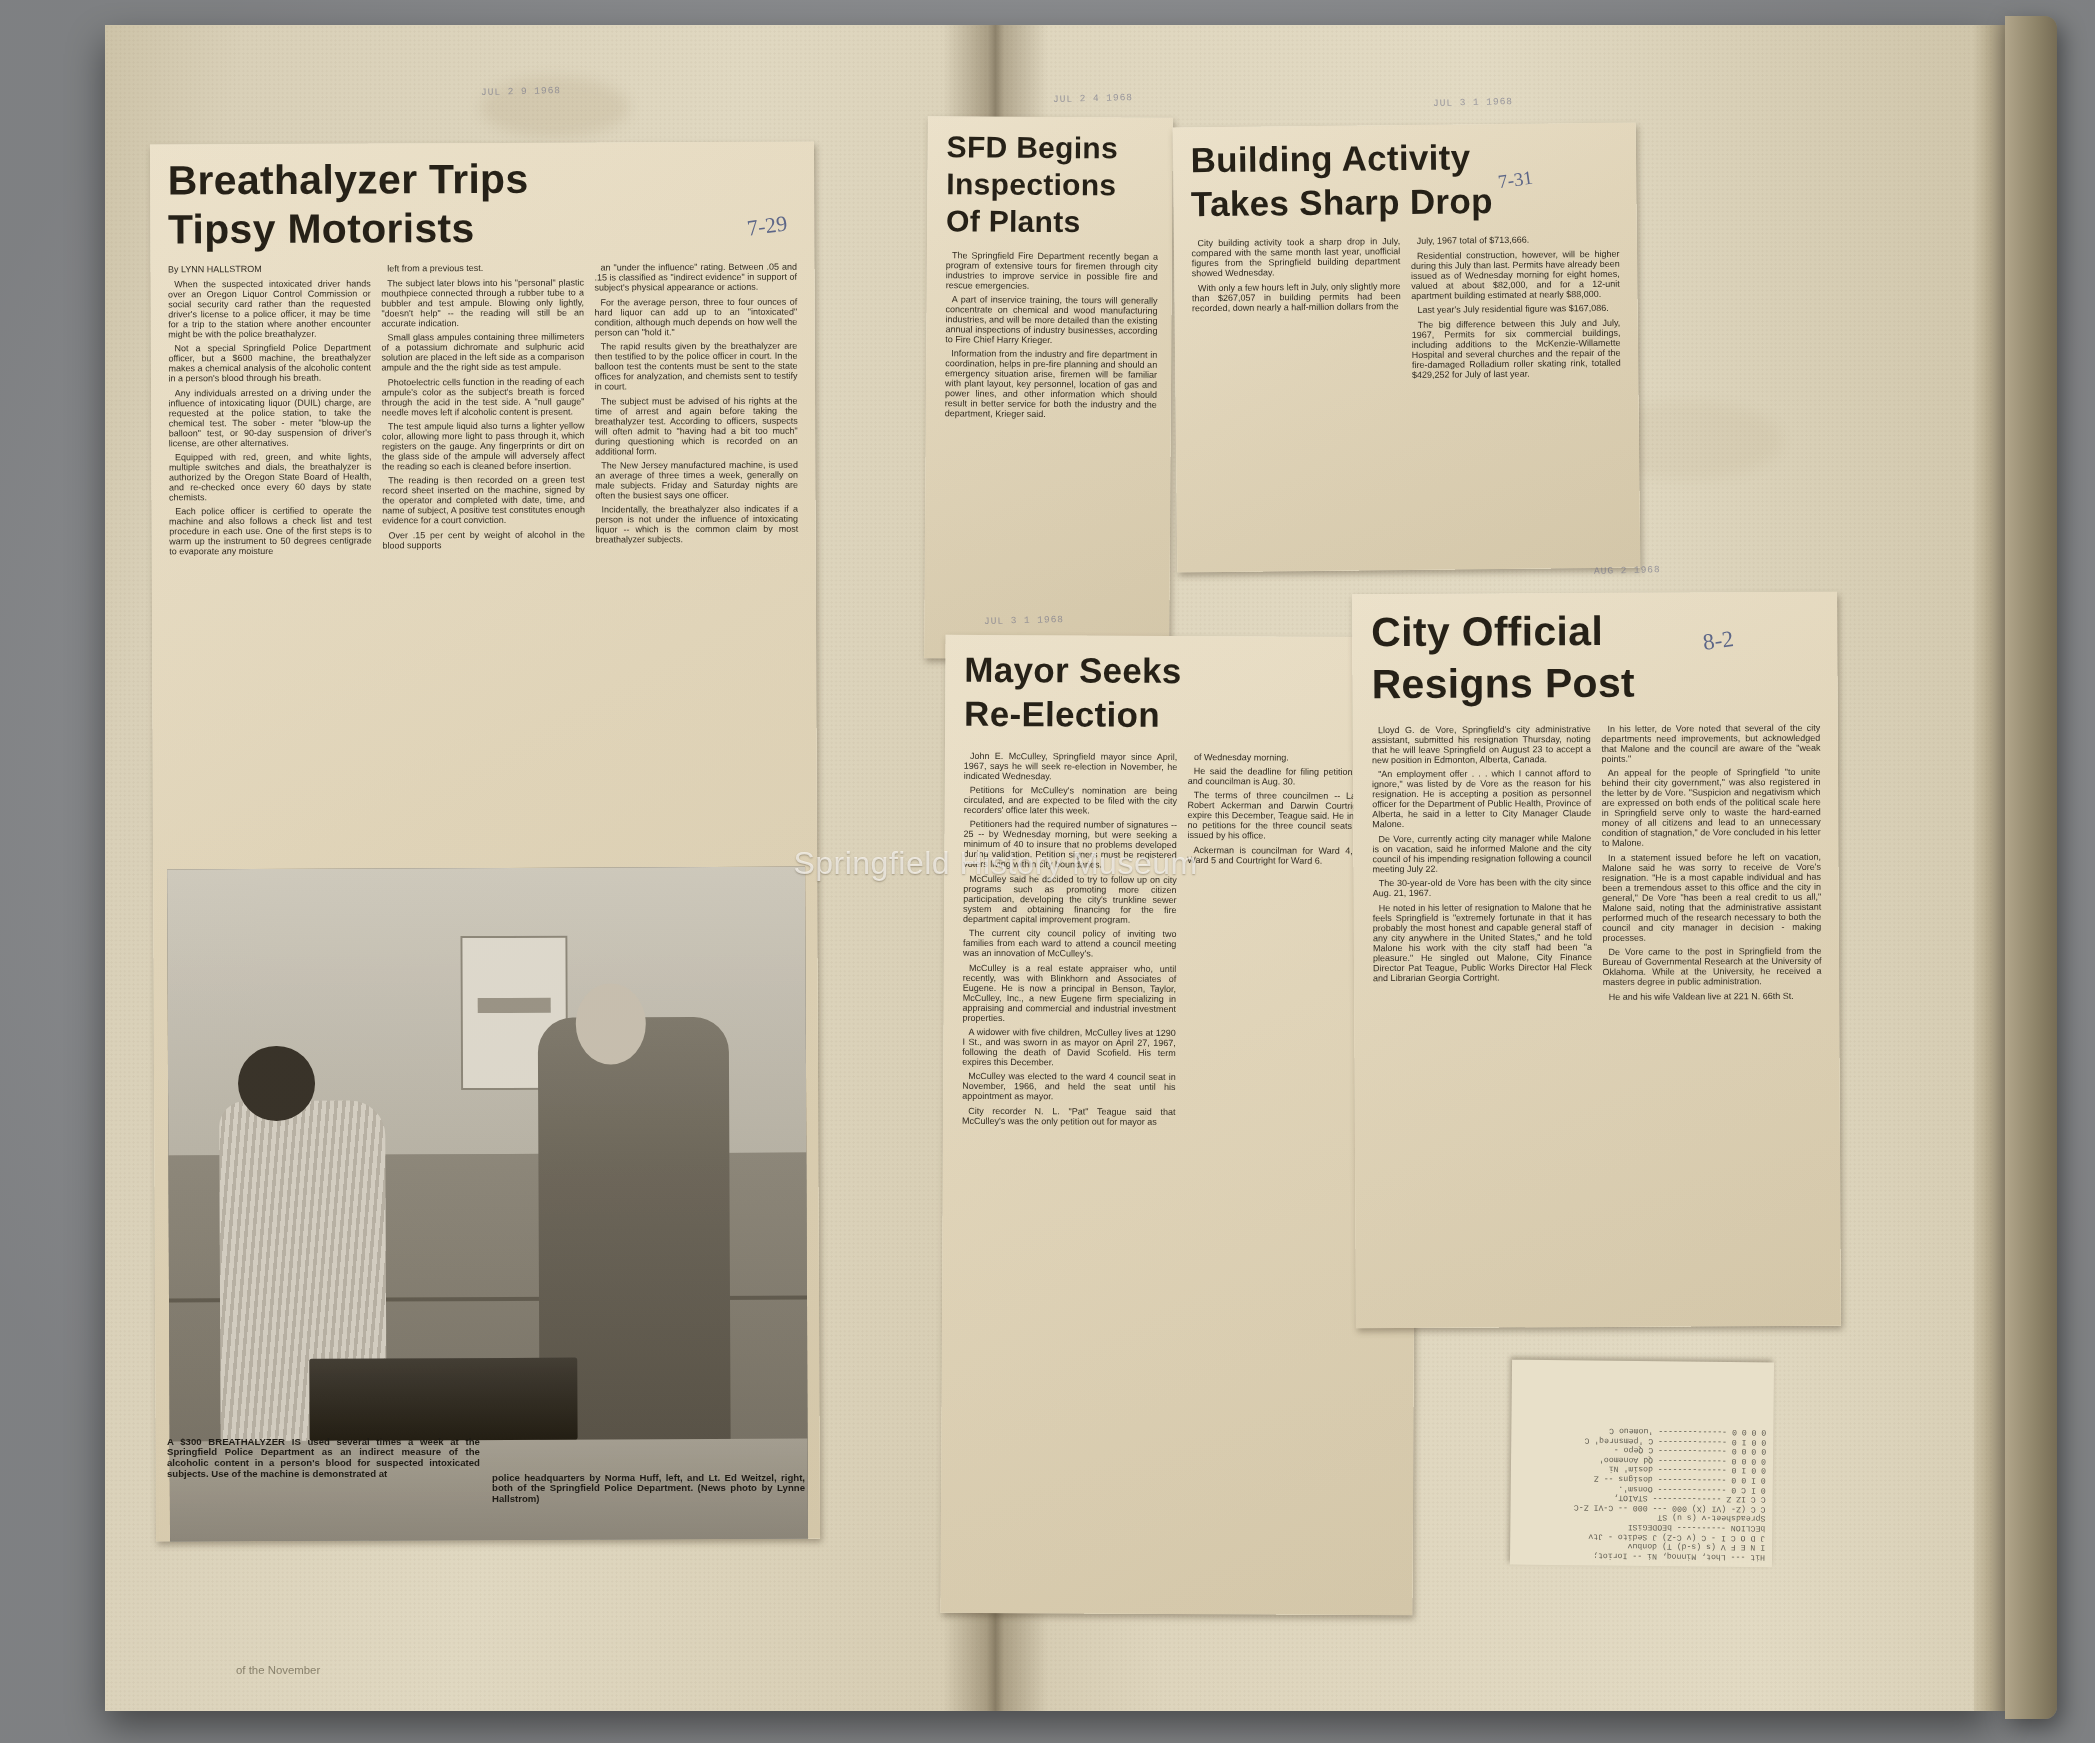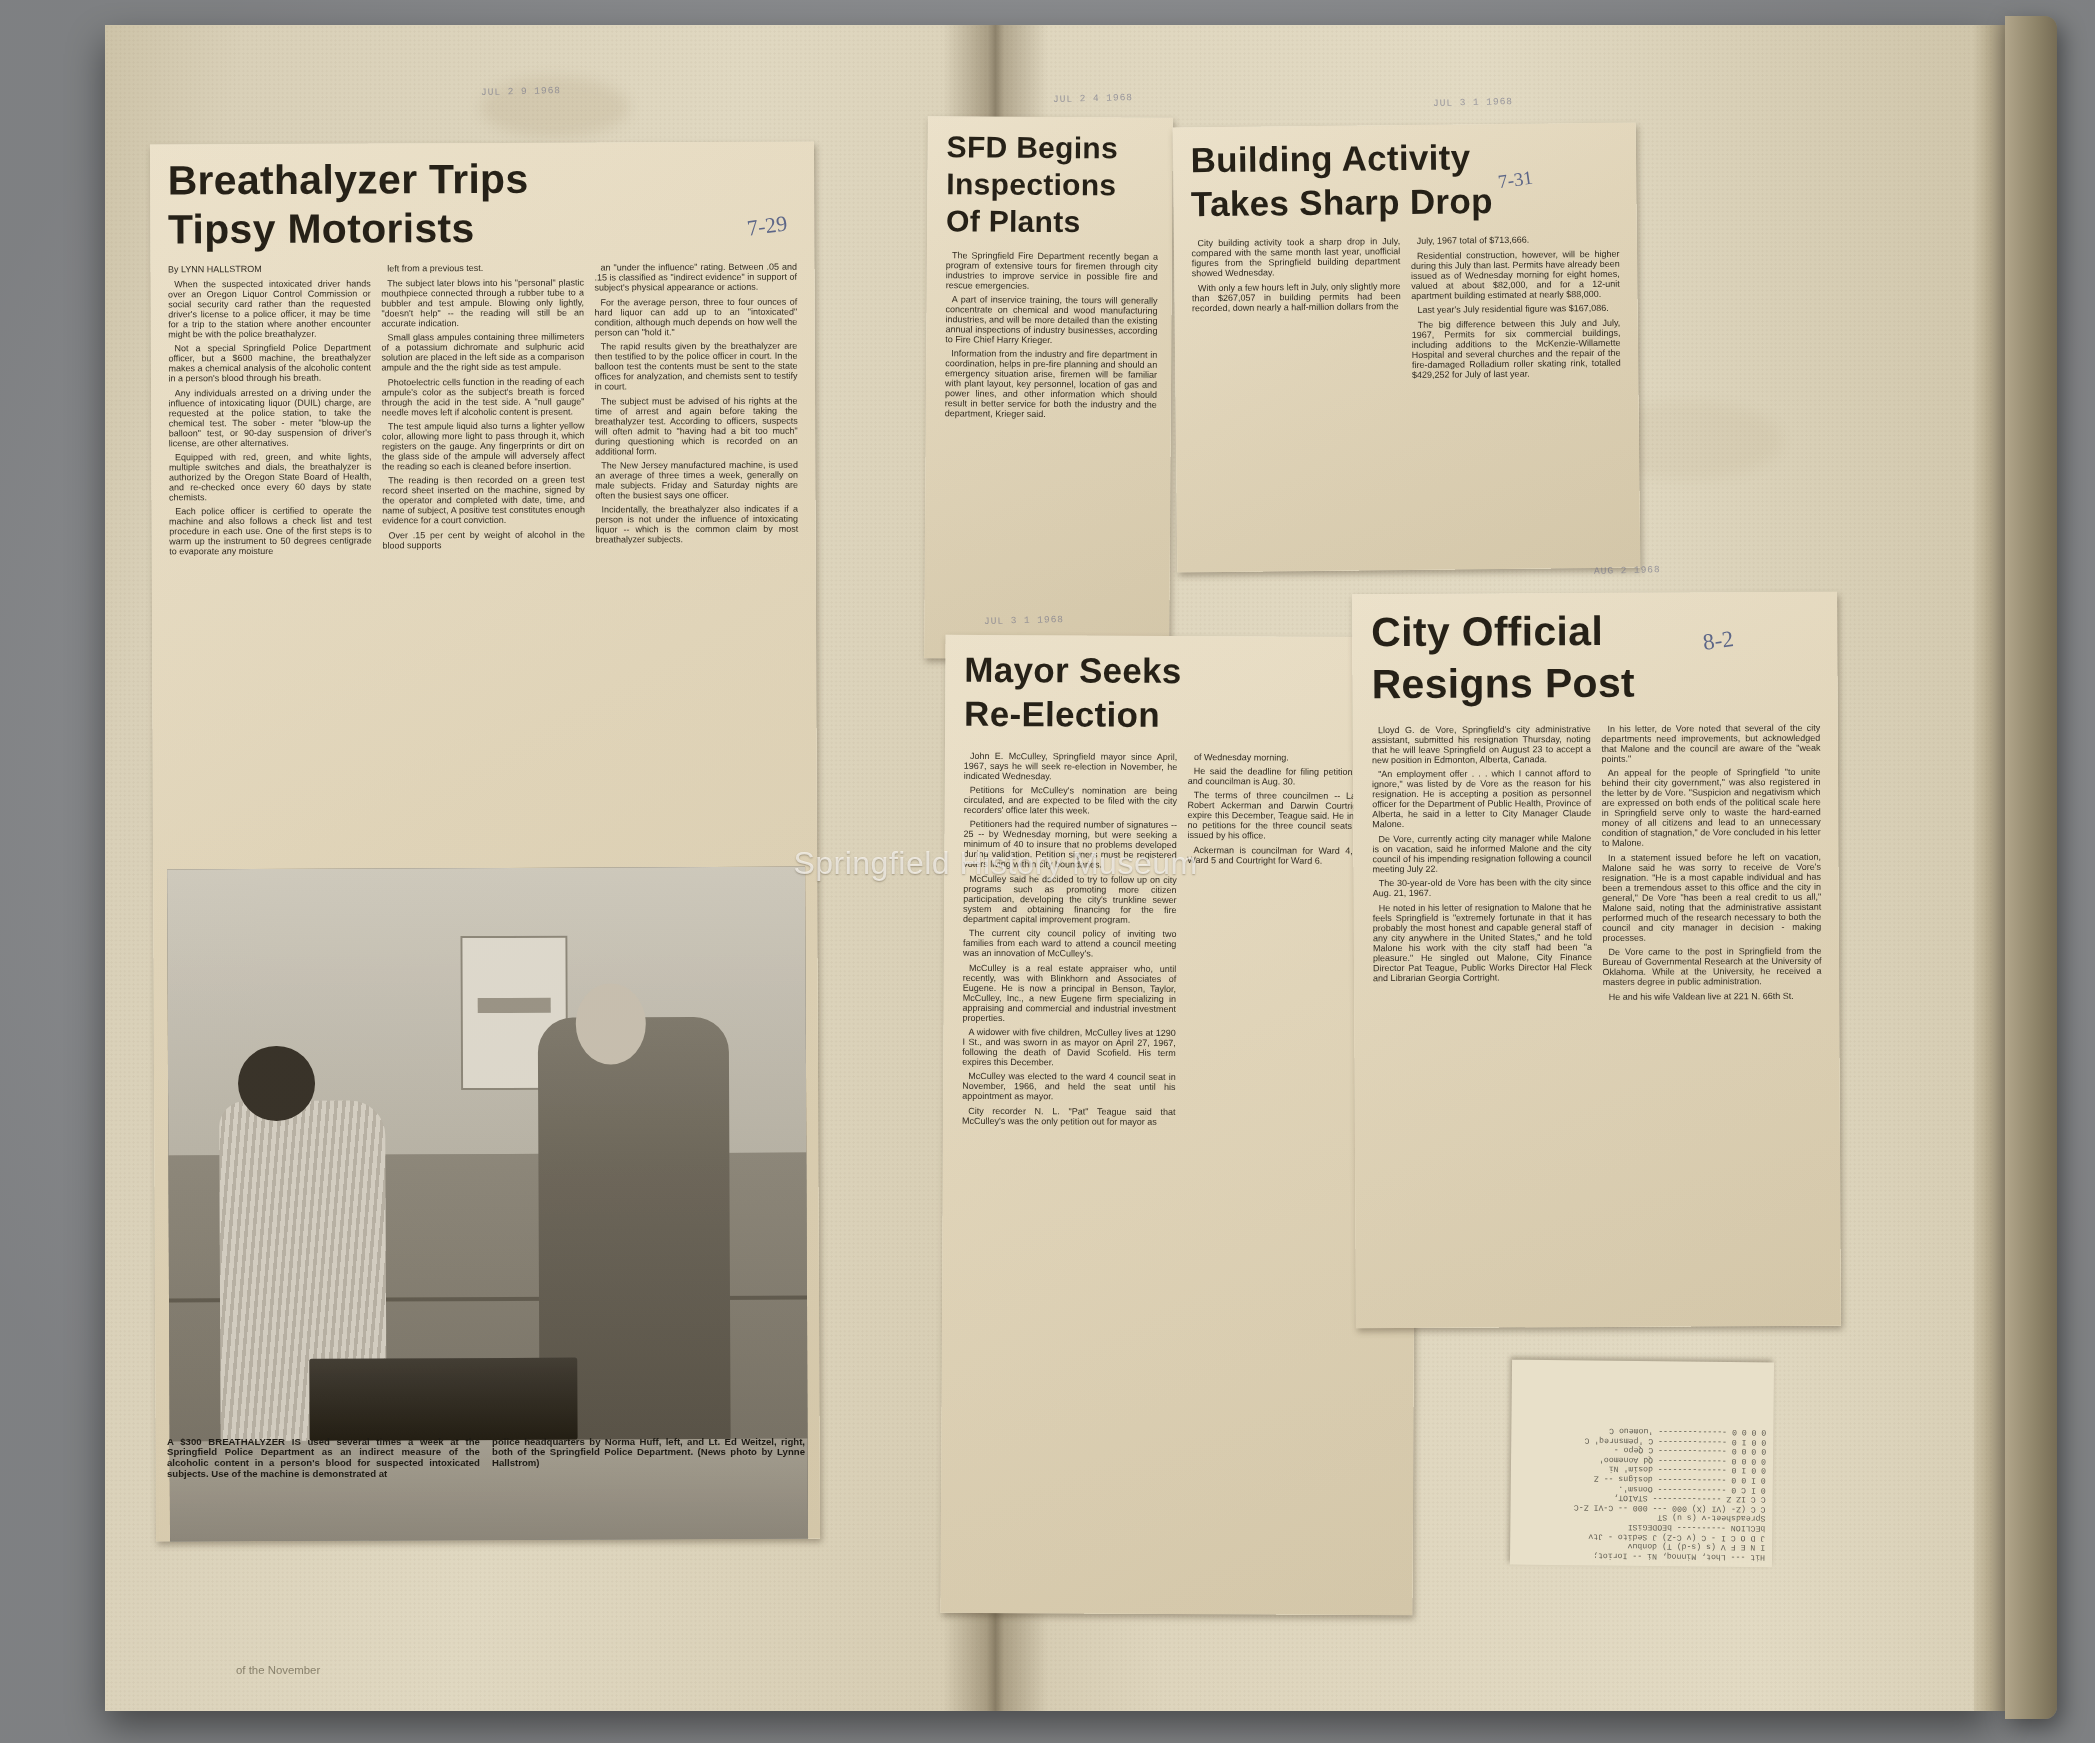--- a/index.html
+++ b/index.html
@@ -176,21 +176,21 @@
           <div class="ph-woman-head"></div>
           <div class="ph-counter"></div>
           <div class="ph-device"></div>
         </div>
       </div>
 
     </div>
 
     <div style="position:absolute;left:62px;top:1412px;width:638px;display:flex;gap:12.2px;z-index:5;">
       <div class="cap" style="flex:1;">A $300 BREATHALYZER IS used several times a week at the Springfield Police Department as an indirect measure of the alcoholic content in a person's blood for suspected intoxicated subjects. Use of the machine is demonstrated at</div>
-      <div class="cap" style="flex:1;">police headquarters by Norma Huff, left, and Lt. Ed Weitzel, right, both of the Springfield Police Department. (News photo by Lynne Hallstrom)</div>
+      <div class="cap" style="flex:1;margin-top:36px;">police headquarters by Norma Huff, left, and Lt. Ed Weitzel, right, both of the Springfield Police Department. (News photo by Lynne Hallstrom)</div>
     </div>
 
     <div class="stamp" style="left:376px;top:61px;">JUL 2 9 1968</div>
     <div class="hand" style="left:642px;top:188px;">7-29</div>
 
     <div class="tiny-left">of the November</div>
 
     <div class="clip aged" style="left:821px;top:92px;width:245px;height:542px;transform:rotate(0.4deg);">
       <div style="padding:15.7px 14px 0 19px;">
         <div class="hl hl-md">SFD Begins</div>

